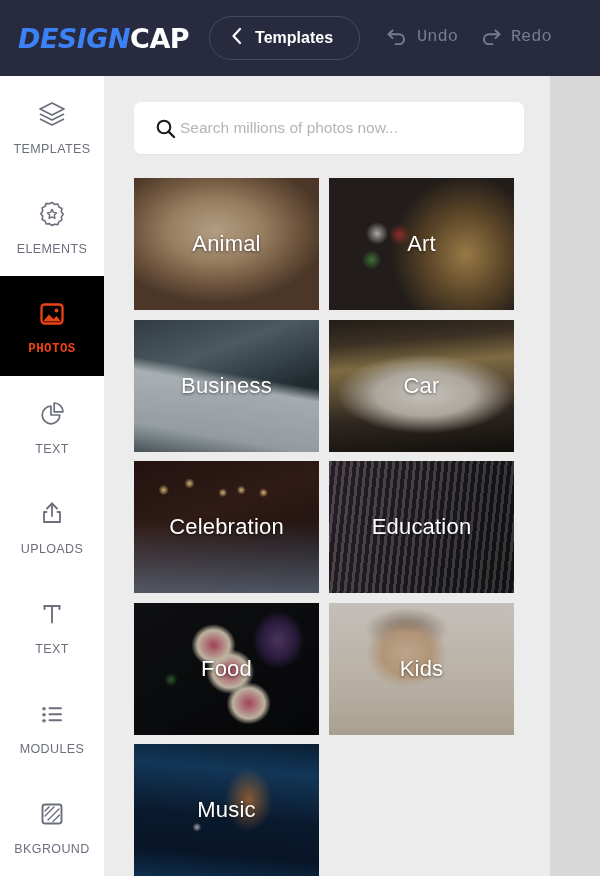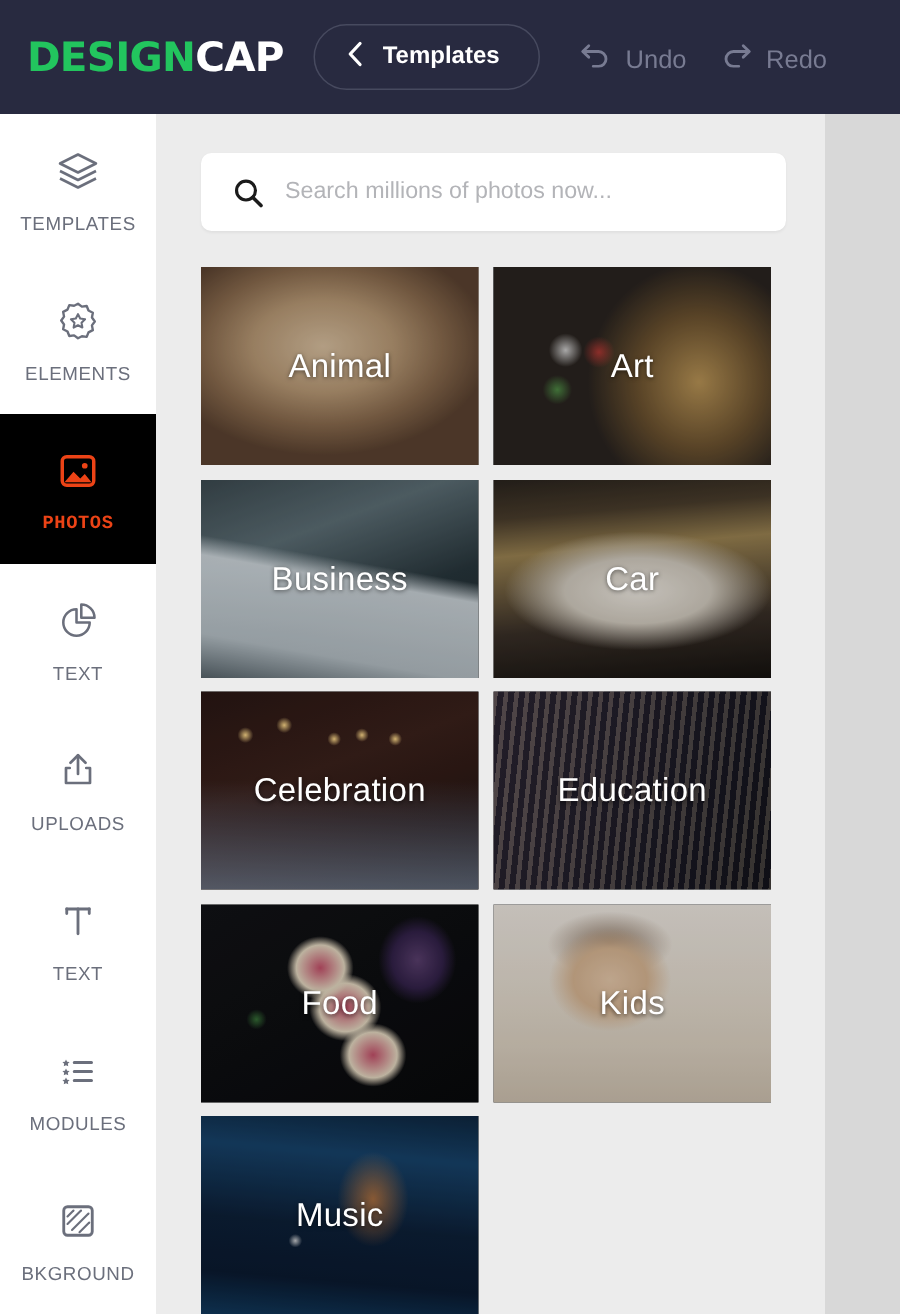--- a/index.html
+++ b/index.html
@@ -21,43 +21,44 @@
   }
   .logo {
     margin-left: 18px;
     font-size: 27px;
     font-weight: bold;
     letter-spacing: -0.5px;
     font-family: "DejaVu Sans", sans-serif;
     display: flex;
     user-select: none;
   }
-  .logo .part-a { color: #22c55e; }
+  .logo .part-a { color: #3b82f6; font-style: italic; }
   .logo .part-b { color: #ffffff; }
 
   .templates-pill {
     margin-left: 20px;
     height: 44px;
     padding: 0 26px 0 20px;
     border: 1px solid #474a5f;
     border-radius: 22px;
     display: flex; align-items: center; gap: 12px;
     cursor: pointer;
     background: transparent;
   }
   .templates-pill .chev { display: block; }
   .templates-pill .plabel {
     color: #ffffff; font-size: 16px; font-weight: bold;
     white-space: nowrap;
   }
 
   .hist-group { margin-left: 26px; display: flex; align-items: center; gap: 22px; }
   .hist-btn {
-    display: flex; align-items: flex-end; gap: 9px;
+    display: flex; align-items: flex-start; gap: 9px;
     cursor: default;
+    font-family: Liberation Mono, monospace;
   }
   .hist-btn .hlabel { color: #787b92; font-size: 17px; }
 
   
   .sidebar {
     position: absolute; top: 76px; left: 0;
     width: 104px; height: 800px;
     background: #ffffff;
     border-right: 1px solid #e3e3e3;
     z-index: 10;
@@ -94,21 +95,21 @@
     box-shadow: 0 1px 2px rgba(0,0,0,0.05);
   }
   .search-icon-box { margin-left: 21px; display: flex; }
   .search-input {
     flex: 1;
     border: none; outline: none;
     background: transparent;
     font-family: "Liberation Sans", sans-serif;
     font-size: 15.5px;
     color: #333;
-    margin-left: 14px;
+    margin-left: 4px;
     padding-right: 14px;
   }
   .search-input::placeholder { color: #b3b4b8; }
 
   .grid {
     position: absolute; top: 102px; left: 30px;
     width: 390px; height: 700px;
     display: grid;
     grid-template-columns: 185px 185px;
     column-gap: 10px;

